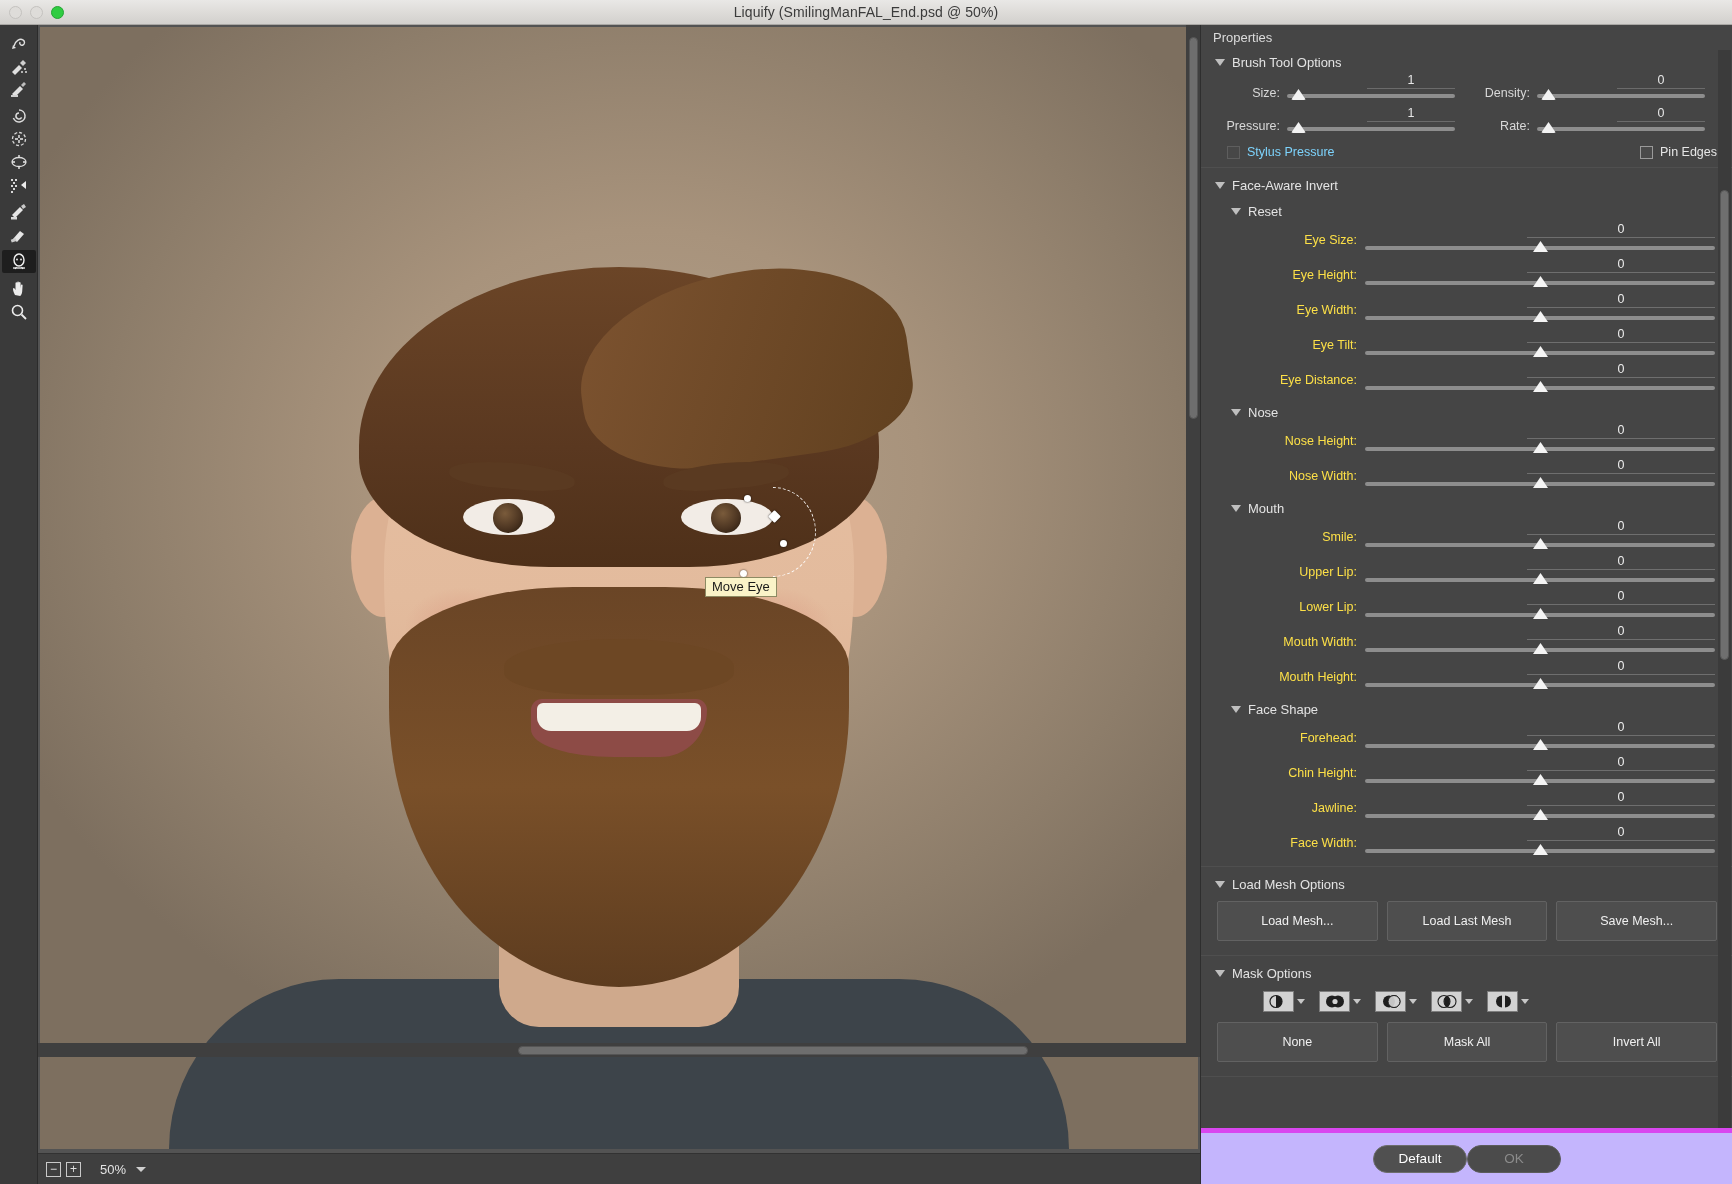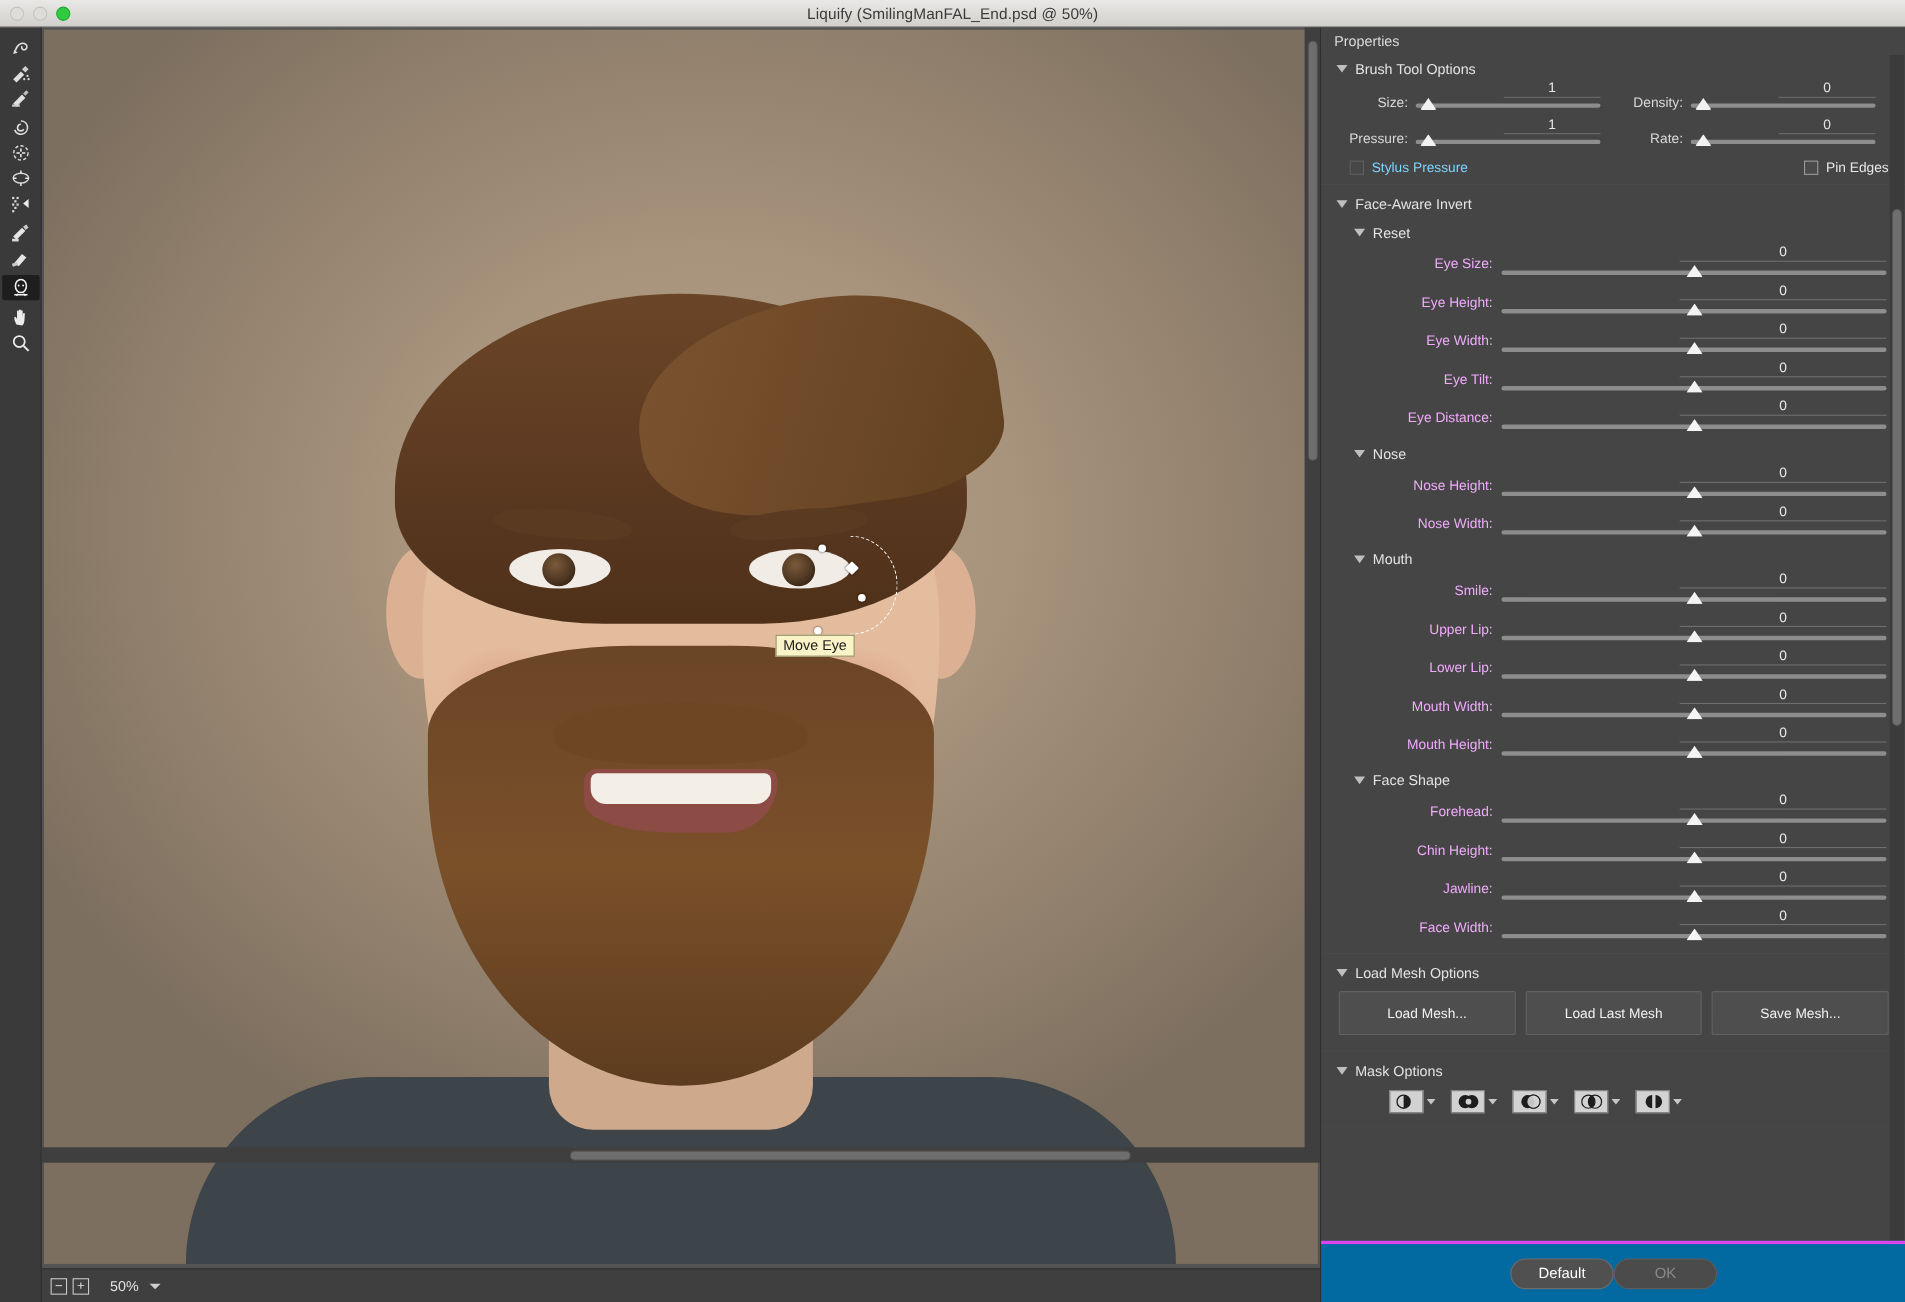--- a/index.html
+++ b/index.html
@@ -292,21 +292,21 @@
   .btn {
     height: 21px; min-width: 52px; padding: 0 10px;
     background: #4a4a4a; border: 1px solid #5c5c5c; color: #8e8e8e;
     font-size: 12.5px; display: flex; align-items: center; justify-content: center;
     border-radius: 2px;
   }
 
   
   .fa-row { display: flex; align-items: flex-start; padding: 1px 18px 4px 14px; }
   .fa-label {
-    width: 150px; text-align: right; color: #f0abfc; font-size: 12.5px;
+    width: 150px; text-align: right; color: #fde047; font-size: 12.5px;
     padding-top: 8px; padding-right: 8px;
   }
   .fa-ctrl { flex: 1; position: relative; height: 30px; }
   .fa-val {
     position: absolute; right: 0; top: -3px; width: 188px; text-align: center;
     color: #ececec; font-size: 12.5px; border-bottom: 1px solid #6e6e6e;
     padding-bottom: 1px;
   }
   .fa-track {
     position: absolute; left: 0; right: 0; top: 21px; height: 4px;
@@ -346,21 +346,21 @@
     background: #3b3b3b;
   }
   #props-vthumb {
     position: absolute; left: 2px; top: 140px; width: 9px; height: 470px;
     background: #6f6f6f; border-radius: 5px; border: 1px solid #585858;
   }
 
   
   #props-footer {
     position: absolute; left: 0; bottom: 0; width: 532px; height: 56px;
-    background: #0369a1; border-top: 3px solid #d946ef;
+    background: #c4b5fd; border-top: 5px solid #d946ef;
     display: flex; align-items: center; justify-content: center; 
   }
   .pill {
     width: 94px; height: 28px; border-radius: 14px;
     background: #505050; border: 1px solid #6d6d6d;
     display: flex; align-items: center; justify-content: center;
     font-size: 13.5px;
   }
   .pill.primary { color: #ffffff; }
   .pill.disabled { color: #8b8b8b; border-color: #5c5c5c; background: #4b4b4b; }
@@ -800,20 +800,25 @@
           <div class="mask-item">
             <div class="mask-sw">
               <svg width="24" height="15" viewBox="0 0 24 15">
                   <path d="M11 1.5a6 6 0 0 0 0 12z" fill="#1e1e1e"></path>
                   <path d="M14 1.5a6 6 0 0 1 0 12z" fill="#1e1e1e"></path>
                 </svg>
             </div>
             <span class="mask-caret"></span>
           </div>
         </div>
+        <div class="mask-btns">
+          <div class="mesh-btn">None</div>
+          <div class="mesh-btn">Mask All</div>
+          <div class="mesh-btn">Invert All</div>
+        </div>
 
         <div class="divider"></div>
 
 
       </div>
     </div>
 
     <div id="props-vscroll">
       <div id="props-vthumb"></div>
     </div>

